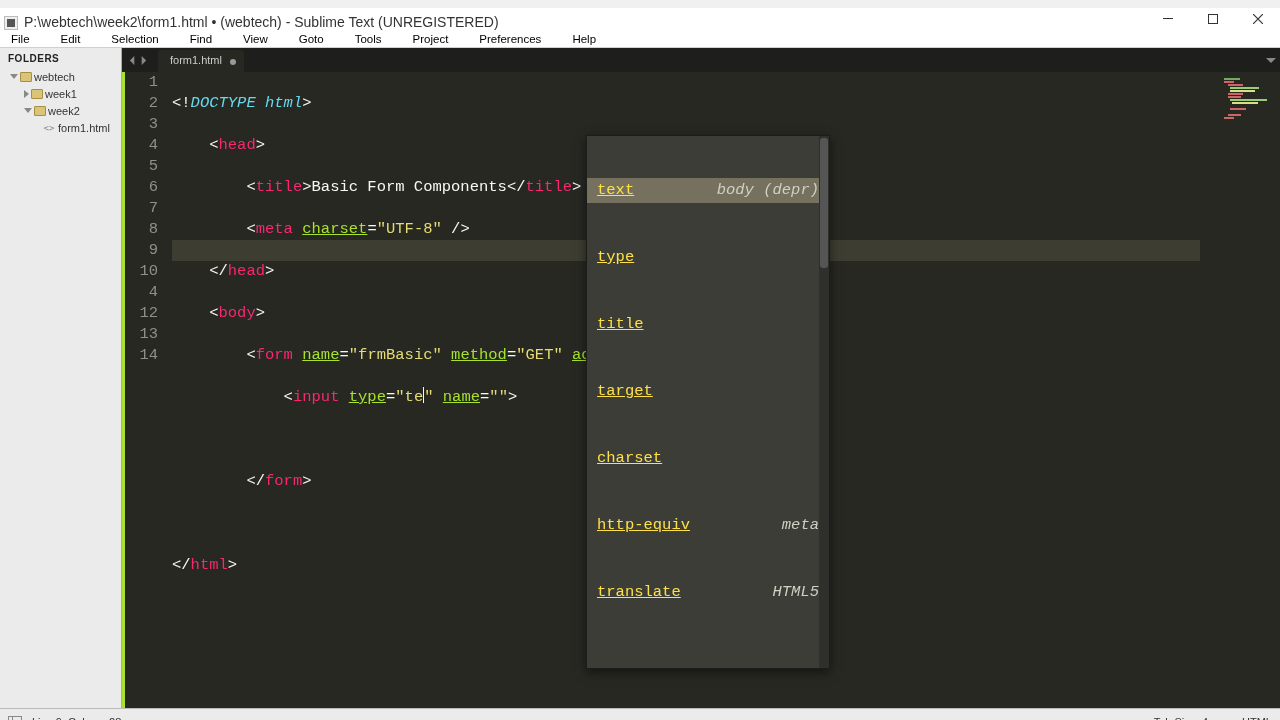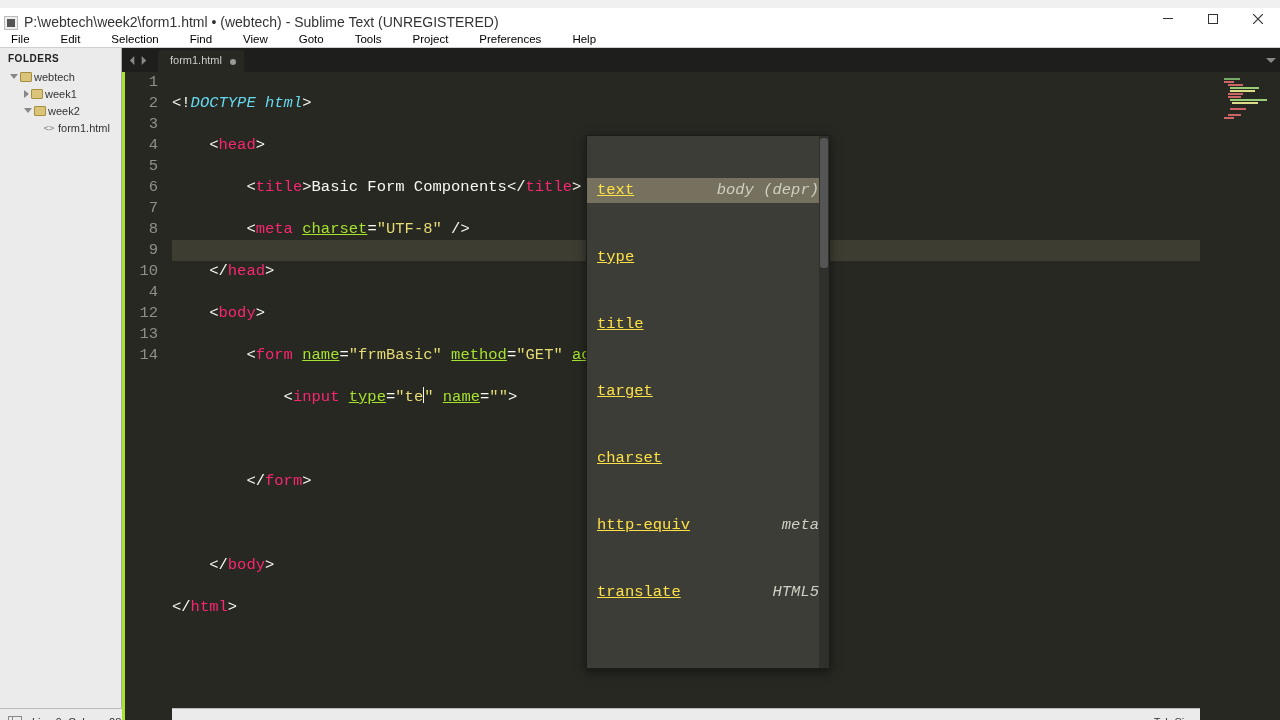--- a/index.html
+++ b/index.html
@@ -166,21 +166,20 @@
 <div class="cline"><span class="p-punc">    &lt;</span><span class="p-tag">head</span><span class="p-punc">&gt;</span></div>
 <div class="cline"><span class="p-punc">        &lt;</span><span class="p-tag">title</span><span class="p-punc">&gt;</span><span class="p-text">Basic Form Components</span><span class="p-punc">&lt;/</span><span class="p-tag">title</span><span class="p-punc">&gt;</span></div>
 <div class="cline"><span class="p-punc">        &lt;</span><span class="p-tag">meta</span><span> </span><span class="p-attr">charset</span><span class="p-punc">=</span><span class="p-str">"UTF-8"</span><span class="p-punc"> /&gt;</span></div>
 <div class="cline"><span class="p-punc">    &lt;/</span><span class="p-tag">head</span><span class="p-punc">&gt;</span></div>
 <div class="cline"><span class="p-punc">    &lt;</span><span class="p-tag">body</span><span class="p-punc">&gt;</span></div>
 <div class="cline"><span class="p-punc">        &lt;</span><span class="p-tag">form</span><span> </span><span class="p-attr">name</span><span class="p-punc">=</span><span class="p-str">"frmBasic"</span><span> </span><span class="p-attr">method</span><span class="p-punc">=</span><span class="p-str">"GET"</span><span> </span><span class="p-attr">action</span><span class="p-punc">=</span><span class="p-str">"."</span><span class="p-punc">&gt;</span></div>
 <div class="cline"><span class="p-punc">            &lt;</span><span class="p-tag">input</span><span> </span><span class="p-attr">type</span><span class="p-punc">=</span><span class="p-str">"te</span><span class="cursor"></span><span class="p-str">"</span><span> </span><span class="p-attr">name</span><span class="p-punc">=</span><span class="p-str">""</span><span class="p-punc">&gt;</span></div>
 <div class="cline"></div>
 <div class="cline"><span class="p-punc">        &lt;/</span><span class="p-tag">form</span><span class="p-punc">&gt;</span></div>
 <div class="cline"></div>
-<div class="cline"><span class="p-punc">    &lt;/</span><span class="p-tag">body</span><span class="p-punc">&gt;</span></div>
 <div class="cline"><span class="p-punc">&lt;/</span><span class="p-tag">html</span><span class="p-punc">&gt;</span></div>
 
         
         <div class="autocomplete">
           <div class="row sel">
             <span class="match">text</span>
             <span class="hint">body (depr)</span>
           </div>
           <div class="row">
             <span class="match">type</span>

